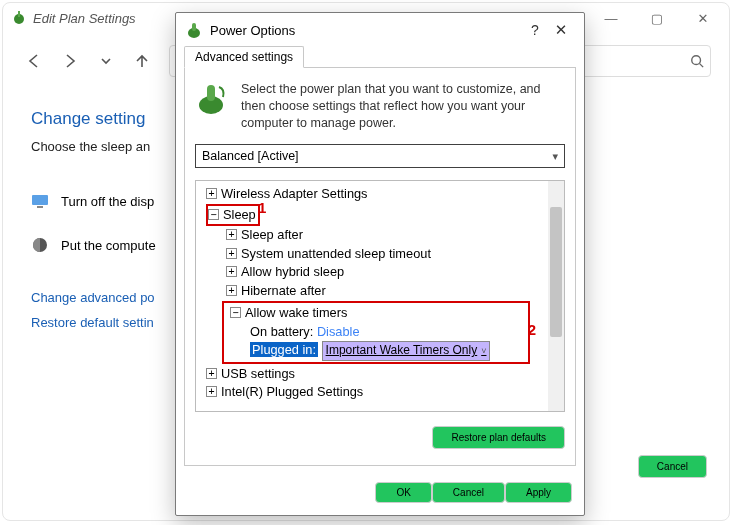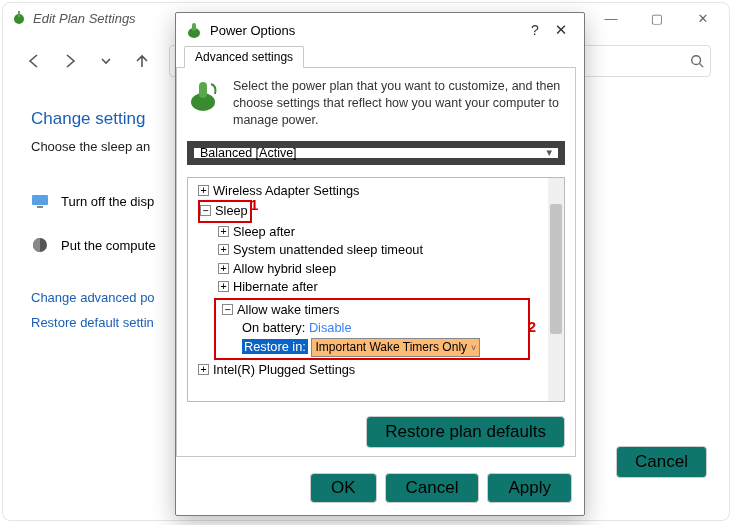--- a/index.html
+++ b/index.html
@@ -17,51 +17,51 @@
   .nav-arrow { width: 26px; height: 26px; display: flex; align-items: center; justify-content: center; color: #666; }
   .nav-arrow svg { stroke: #555; }
   .addr-bar { flex: 1; height: 32px; border: 1px solid #ddd; border-radius: 4px; margin-left: 4px; display:flex; align-items:center; padding:0 6px; }
   .parent-content { padding: 12px 28px; }
   .parent-heading { color: #1a5fb4; font-size: 17px; margin: 8px 0 10px 0; }
   .parent-sub { color: #222; font-size: 13px; margin-bottom: 38px; }
   .parent-row { display: flex; align-items: center; gap: 12px; margin-bottom: 26px; }
   .parent-row .row-icon { width: 18px; height: 18px; }
   .parent-links a { color: #1a5fb4; text-decoration: none; display: block; margin: 10px 0; font-size: 13px; }
   .parent-footer-btn { position: absolute; right: 22px; bottom: 42px; }
-  .btn { background: #0f766e; border: 1px solid #ccc; border-radius: 4px; padding: 5px 18px; font-size: 17px; cursor: default; }
+  .btn { background: #22c55e; border: 1px solid #ccc; border-radius: 4px; padding: 5px 18px; font-size: 10px; cursor: default; }
   .search-magnifier { margin-left:auto; color:#666; }
 
   
   .dialog { position: absolute; left: 175px; top: 12px; width: 410px; height: 504px; background: #fff; border: 1px solid #7a7a7a; box-shadow: 0 8px 24px rgba(0,0,0,0.25); border-radius: 2px; display:flex; flex-direction:column;}
   .dlg-titlebar { display: flex; align-items: center; height: 34px; padding: 0 10px; }
   .dlg-title { font-size: 13px; color: #000; margin-left: 6px; }
   .dlg-spacer { flex: 1; }
   .dlg-help { width: 26px; text-align: center; color: #333; font-size: 14px; }
   .dlg-close { width: 26px; text-align: center; color: #333; font-size: 15px; }
   .tabstrip { display: flex; padding: 0 8px; margin-top:-2px;}
   .tab { border: 1px solid #c8c8c8; border-bottom: 1px solid #fff; background: #fff; padding: 3px 10px; font-size: 12px; position: relative; top: 1px; border-radius: 2px 2px 0 0;}
-  .tab-body { border: 1px solid #c8c8c8; margin: 0 8px 8px 0; flex:1; padding: 10px 10px 8px 10px; display:flex; flex-direction:column; overflow:hidden;justify-content:flex-end;}
+  .tab-body { border: 1px solid #c8c8c8; margin: 0 8px 8px 8px; flex:1; padding: 10px 10px 16px 10px; display:flex; flex-direction:column; overflow:hidden;justify-content:flex-end;}
   .intro { display: flex; gap: 10px; }
   .intro-text { font-size: 12.5px; line-height: 1.35; color: #333; }
-  .plan-select { margin-top: 12px; border: 7px solid #404040; height: 24px; display:flex; align-items:center; padding:0 6px; font-size:12.5px; justify-content:space-between; background:#fff;}
+  .plan-select { margin-top: 12px; border: 1px solid #404040; height: 24px; display:flex; align-items:center; padding:0 6px; font-size:12.5px; justify-content:space-between; background:#fff;}
   .plan-select .chev { color:#555; font-size:11px;}
   .tree-box { margin-top: 12px; border: 1px solid #bbb; height: 232px; position: relative; overflow:hidden; background:#fff;}
   .tree { padding: 4px 4px; font-size: 12.8px; line-height: 1.45; }
   .tree-row { white-space: nowrap; }
   .exp { display:inline-block; width:11px; height:11px; border:1px solid #888; text-align:center; line-height:9px; font-size:10px; margin-right:4px; vertical-align:1px; font-family:monospace;}
   .lvl1 { padding-left: 6px; }
   .lvl2 { padding-left: 26px; }
   .disable-link { color: #3b82f6; }
   .sel-label { background:#0a64c7; color:#fff; padding:0 2px;}
-  .inline-combo { display:inline-block; border:1px solid #888; padding:0 3px; font-size:12px; background:#fdba74;}
+  .inline-combo { display:inline-block; border:1px solid #888; padding:0 3px; font-size:12px; background:#c4b5fd;text-decoration:underline;}
   .inline-combo .chev { font-size:9px; padding-left:4px; color:#555;}
   .tree-scroll { position:absolute; right:0; top:0; bottom:0; width:16px; background:#f0f0f0;}
   .tree-thumb { position:absolute; right:2px; top:26px; width:12px; height:130px; background:#c4c4c4; border-radius:2px;}
   .restore-row { display:flex; justify-content:flex-end; margin-top:14px;}
-  .dlg-footer { display:flex; justify-content:flex-end; gap:8px; padding: 8px 12px 12px 12px;}
+  .dlg-footer { display:flex; justify-content:flex-end; padding: 8px 12px 12px 12px;}
   .dlg-footer .btn { padding: 4px 20px; }
   
   
   .anno { color:#d40000; font-weight:bold; font-size:15px; position:absolute; }
 
   
   svg { display:block; }
 </style>
 </head>
 <body>
@@ -194,25 +194,26 @@
         <div class="tree-row lvl2"><span class="exp">+</span><span>Allow hybrid sleep</span></div>
         <div class="tree-row lvl2"><span class="exp">+</span><span>Hibernate after</span></div>
 
         <div style="border:2px solid #d40000; margin:1px 30px 1px 22px; padding:1px 2px;">
           <div class="tree-row" style="padding-left:4px;"><span class="exp">−</span><span>Allow wake timers</span></div>
           <div class="tree-row" style="padding-left:24px;">
             <span>On battery:</span>
             <span class="disable-link">Disable</span>
           </div>
           <div class="tree-row" style="padding-left:24px;">
-            <span class="sel-label">Restore in:</span>
+            <span class="sel-label">Plugged in:</span>
             <span class="inline-combo"><span>Important Wake Timers Only</span><span class="chev">˅</span></span>
           </div>
         </div>
 
+        <div class="tree-row lvl1"><span class="exp">+</span><span>USB settings</span></div>
         <div class="tree-row lvl1"><span class="exp">+</span><span>Intel(R) Plugged Settings</span></div>
       </div>
       <div class="tree-scroll">
           <div class="tree-thumb"></div>
         </div>
 
       <span class="anno" style="left:62px; top:18px;">1</span>
       <span class="anno" style="right:28px; top:140px;">2</span>
     </div>
 

